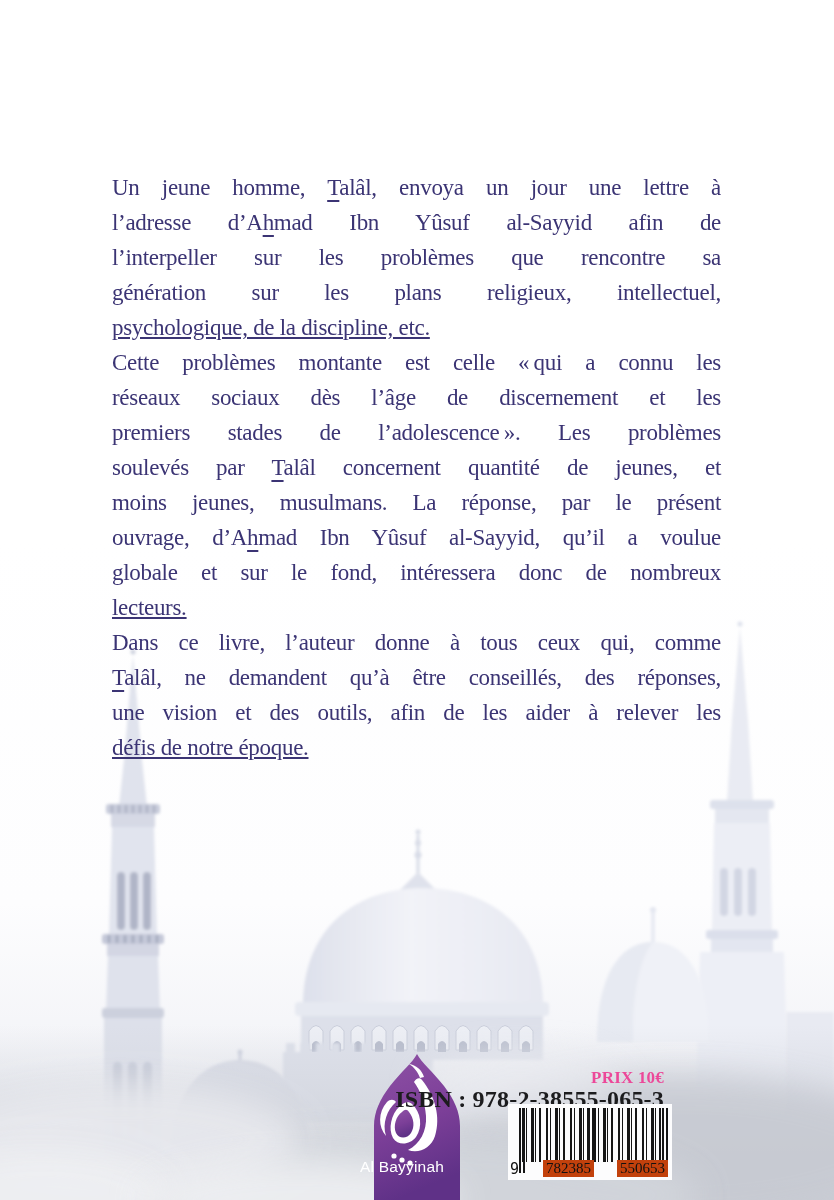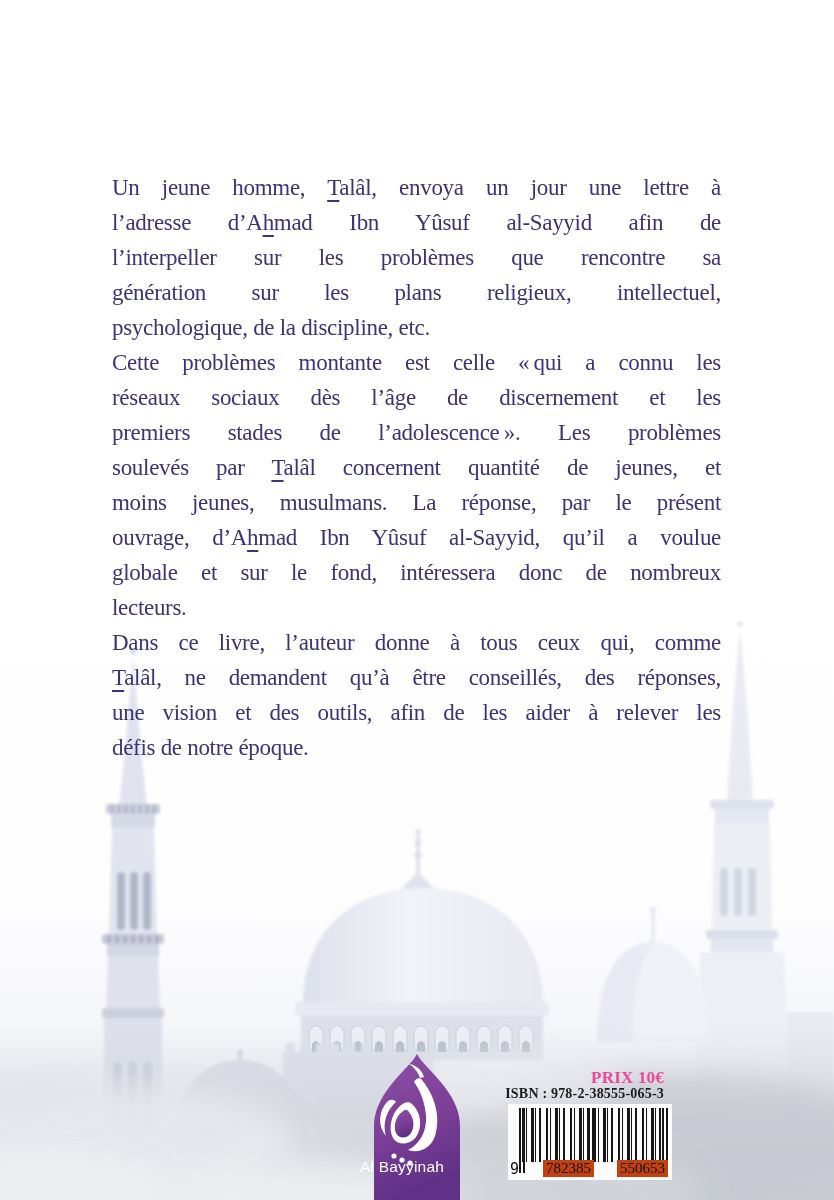--- a/index.html
+++ b/index.html
@@ -12,21 +12,21 @@
 
   
   .blurb{
     position:absolute;left:112px;top:170px;width:609px;
     color:#3b3474;font-size:23px;letter-spacing:-0.3px;
   }
   .blurb .line{
     line-height:35px;height:35px;white-space:nowrap;
     text-align:justify;text-align-last:justify;
   }
-  .blurb .line.last{text-align-last:left;}
+  .blurb .line.last{text-align-last:left;text-decoration:underline;}
   .blurb .u{
     text-decoration:underline;
     text-decoration-thickness:1.5px;
     text-underline-offset:5px;
   }
 
   
   .logo{position:absolute;left:360px;top:1052px;width:106px;height:148px;}
   .logo svg{position:absolute;left:0;top:0;}
   .logo .pub-name{
@@ -35,21 +35,21 @@
     font-size:15.5px;letter-spacing:0.2px;
   }
 
   
   .price-line{
     position:absolute;right:170px;top:1068px;text-align:right;
     color:#ec4899;font-weight:bold;font-size:17px;letter-spacing:0.2px;
   }
   .isbn-line{
     position:absolute;right:170px;top:1086px;text-align:center;
-    color:#1c1c1e;font-weight:bold;font-size:14px;letter-spacing:0.2px;
+    color:#1c1c1e;font-weight:bold;font-size:24px;letter-spacing:0.2px;
   }
 
   
   .barcode{
     position:absolute;left:508px;top:1104px;width:164px;height:76px;
     background:#fcfcfd;
   }
   .barcode .bars{
     position:absolute;left:14px;right:7px;top:4px;height:54px;
     background:repeating-linear-gradient(90deg,

